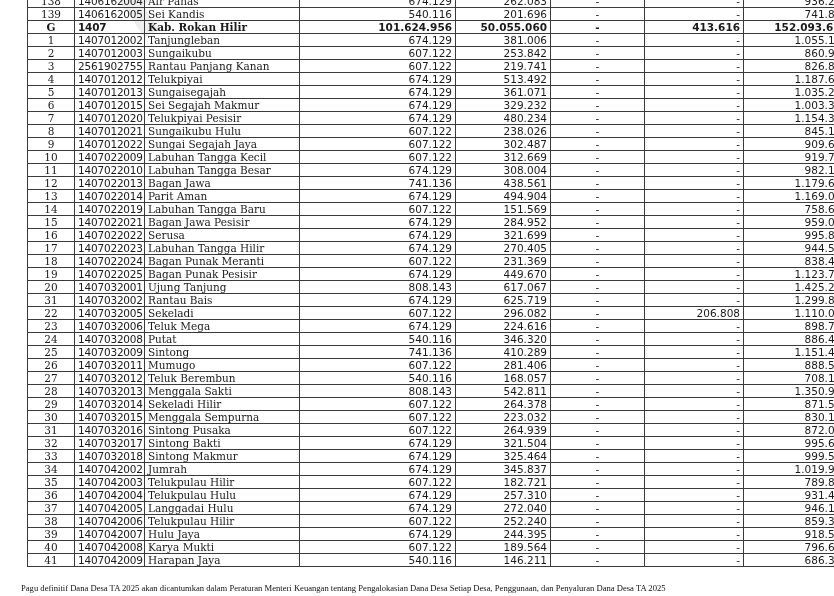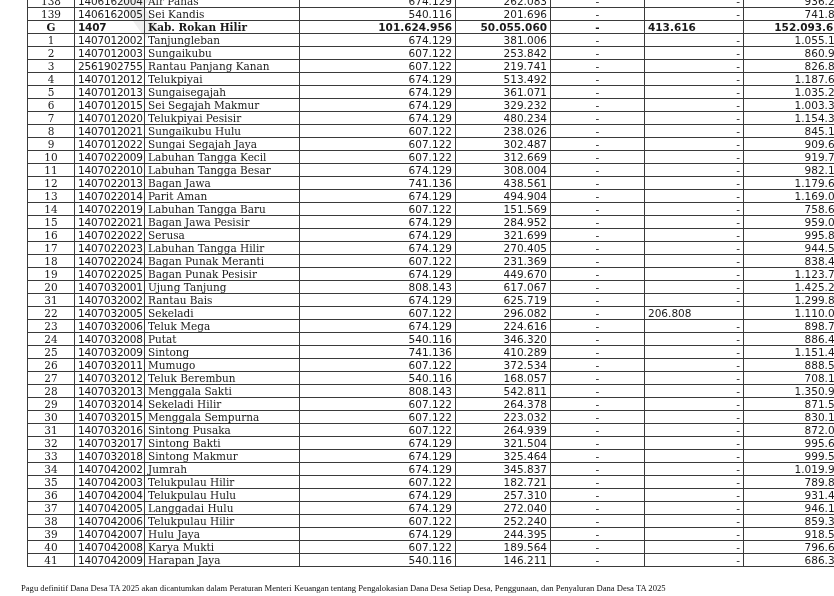--- a/index.html
+++ b/index.html
@@ -6,21 +6,21 @@
   body { width: 834px; height: 596px; position: relative; overflow: hidden; font-family: "DejaVu Serif", serif; color: #1a1a1a; }
   .page { position: absolute; left: 0; top: -6px; width: 834px; }
   table.data { position: absolute; left: 27px; top: 0; border-collapse: collapse; table-layout: fixed; width: 783px; }
   table.data td { border: 1px solid #3a3a3a; height: 12px; line-height: 12px; padding: 0 3px; font-size: 10.5px; white-space: nowrap; overflow: hidden; }
   td.c-no { width: 40px; text-align: center; }
   td.c-code { width: 63px; font-family: "DejaVu Sans", sans-serif; font-size: 10.5px; letter-spacing: -0.2px; }
   td.c-name { width: 148px; }
   td.c-num1 { width: 149px; text-align: right; font-family: "DejaVu Sans", sans-serif; }
   td.c-num2 { width: 88px; text-align: right; font-family: "DejaVu Sans", sans-serif; }
   td.c-dash1 { width: 87px; text-align: center; font-family: "DejaVu Sans", sans-serif; }
-  td.c-num3 { width: 92px; text-align: left; font-family: "DejaVu Sans", sans-serif; }
+  td.c-num3 { width: 92px; text-align: right; font-family: "DejaVu Sans", sans-serif; }
   td.c-num4 { width: 101px; text-align: right; font-family: "DejaVu Sans", sans-serif; }
   td.c-dash3 { text-align: center; }
   tr.bold td { font-weight: bold; }
   .footnote { position: absolute; left: 21px; top: 583px; font-family: "Liberation Serif", serif; font-size: 8.6px; color: #111; white-space: nowrap; }
   .watermark { position: absolute; left: 90px; top: -20px; font-family: "DejaVu Sans", sans-serif; font-size: 90px; font-weight: bold; color: rgba(160,160,160,0.18); transform: rotate(-35deg); transform-origin: left top; pointer-events: none; letter-spacing: 6px; }
 </style>
 </head>
 <body>
 
 <div class="page">
@@ -305,21 +305,21 @@
           <td class="c-num2">410.289</td>
           <td class="c-dash1 c-dash3">-</td>
           <td class="c-num3" style="text-align: right;">-</td>
           <td class="c-num4">1.151.425</td>
         </tr>
         <tr>
           <td class="c-no">26</td>
           <td class="c-code">1407032011</td>
           <td class="c-name">Mumugo</td>
           <td class="c-num1">607.122</td>
-          <td class="c-num2">372.534</td>
+          <td class="c-num2">281.406</td>
           <td class="c-dash1 c-dash3">-</td>
           <td class="c-num3" style="text-align: right;">-</td>
           <td class="c-num4">888.528</td>
         </tr>
         <tr>
           <td class="c-no">27</td>
           <td class="c-code">1407032012</td>
           <td class="c-name">Teluk Berembun</td>
           <td class="c-num1">540.116</td>
           <td class="c-num2">168.057</td>

